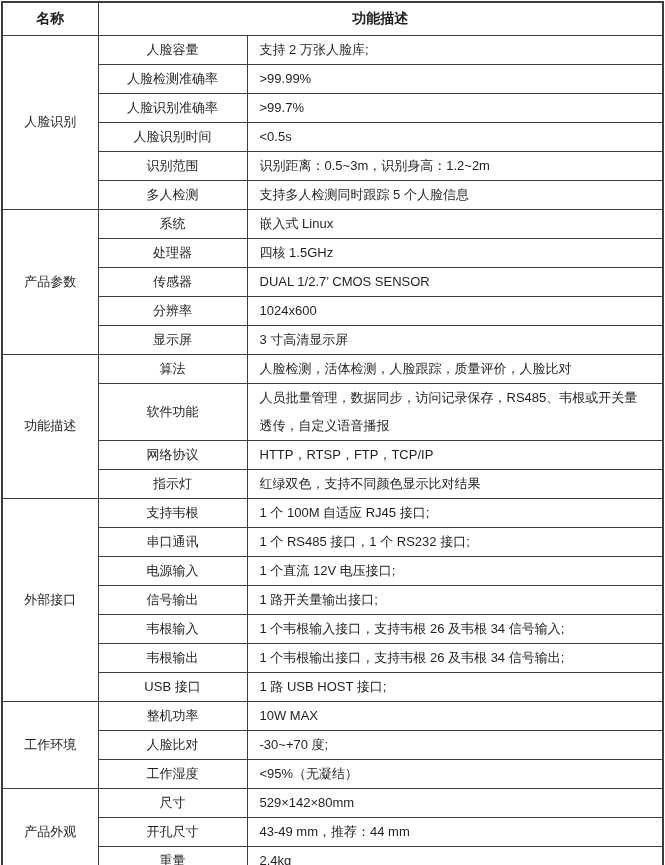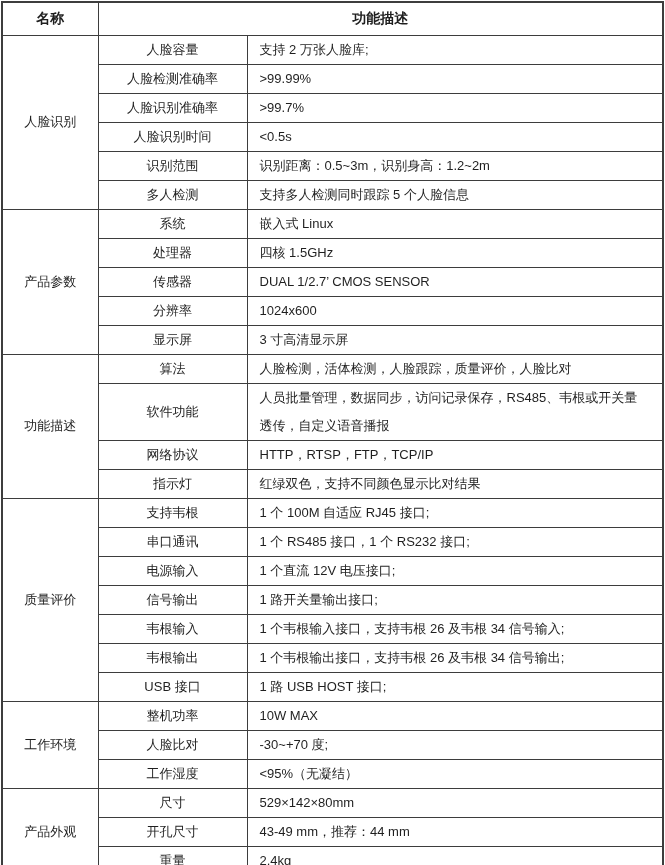--- a/index.html
+++ b/index.html
@@ -127,21 +127,21 @@
       <tr class="data-row">
         <td class="label-cell">网络协议</td>
         <td class="value-cell">HTTP，RTSP，FTP，TCP/IP</td>
       </tr>
       <tr class="data-row">
         <td class="label-cell">指示灯</td>
         <td class="value-cell">红绿双色，支持不同颜色显示比对结果</td>
       </tr>
 
       <tr class="data-row">
-        <td class="section-cell" rowspan="7">质量评价</td>
+        <td class="section-cell" rowspan="7">外部接口</td>
         <td class="label-cell">支持韦根</td>
         <td class="value-cell">1 个 100M 自适应 RJ45 接口;</td>
       </tr>
       <tr class="data-row">
         <td class="label-cell">串口通讯</td>
         <td class="value-cell">1 个 RS485 接口，1 个 RS232 接口;</td>
       </tr>
       <tr class="data-row">
         <td class="label-cell">电源输入</td>
         <td class="value-cell">1 个直流 12V 电压接口;</td>

